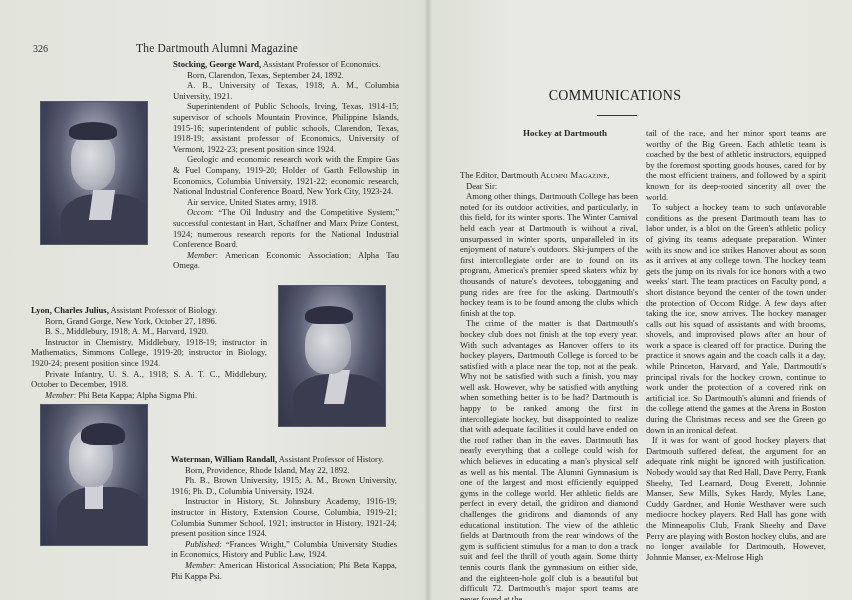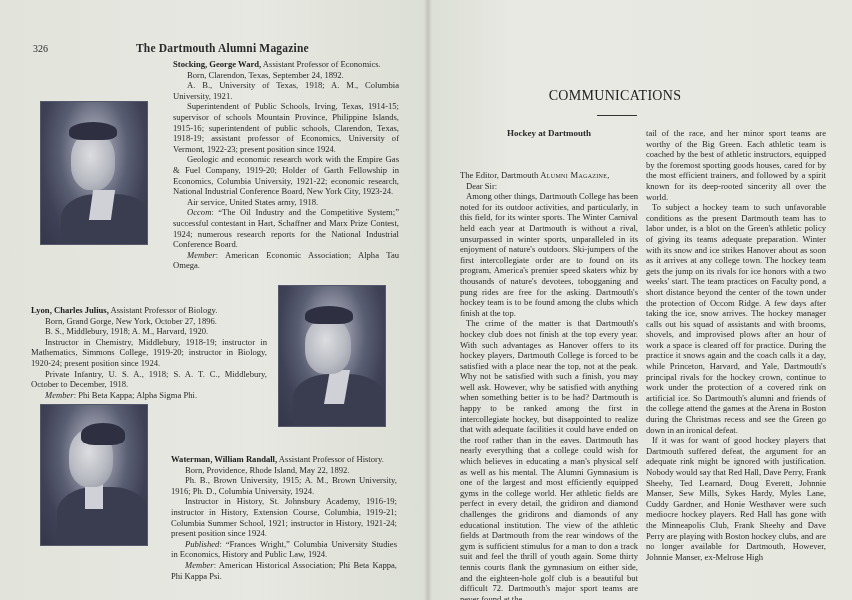--- a/index.html
+++ b/index.html
@@ -16,35 +16,35 @@
 
   .txt { position:absolute; font-size:8.6px; line-height:10.6px; text-align:justify; }
   .txt p { margin:0; text-indent:14px; }
   .txt p.noind { text-indent:0; }
   .hang { padding-left:14px; text-indent:-14px !important; }
   b.name { font-weight:bold; color:#1e1e1e; }
   i { font-style:italic; }
   .sc { font-variant:small-caps; letter-spacing:0.3px; }
 
   .page-number { position:absolute; left:33px; top:43px; font-size:10px; }
-  .running-head { position:absolute; left:136px; top:42px; font-size:11.5px; font-weight:bold; letter-spacing:0.2px; }
+  .running-head { position:absolute; left:136px; top:42px; font-size:11.5px; font-weight:normal; letter-spacing:0.2px; }
 
   .photo {
     position:absolute; border:1px solid #55586a;
     background:radial-gradient(ellipse at 50% 35%, #c9cbd2 0%, #8f93a3 22%, #5a5e72 45%, #3f4256 70%, #34374a 100%);
     overflow:hidden;
   }
   .photo .face { position:absolute; border-radius:45% 45% 42% 42%; background:radial-gradient(ellipse at 45% 40%, #dcdde0 0%, #b9bbc3 55%, #8d909c 100%); }
   .photo .hair { position:absolute; border-radius:50% 50% 30% 30%; background:#2e3042; }
   .photo .coat { position:absolute; border-radius:40% 40% 0 0; background:#3a3d4f; }
   .photo .collar { position:absolute; background:#cfd1d6; }
 
   .section-title { position:absolute; left:490px; top:88px; width:250px; text-align:center; font-size:14px; letter-spacing:0.3px; color:#222; }
   .rule { position:absolute; left:597px; top:115px; width:40px; height:1px; background:#333; }
-  .article-title { position:absolute; left:455px; top:128px; width:188px; text-align:center; font-size:9px; font-weight:bold; }
+  .article-title { position:absolute; left:471px; top:128px; width:188px; text-align:center; font-size:9px; font-weight:bold; }
 </style>
 </head>
 <body>
 
 <div class="page left-page">
   <div class="page-number">326</div>
   <div class="running-head">The Dartmouth Alumni Magazine</div>
 
   <div class="txt" style="left:173px; top:59px; width:226px;">
     <p class="hang"><b class="name">Stocking, George Ward,</b><span> Assistant Professor of Economics.</span></p>

